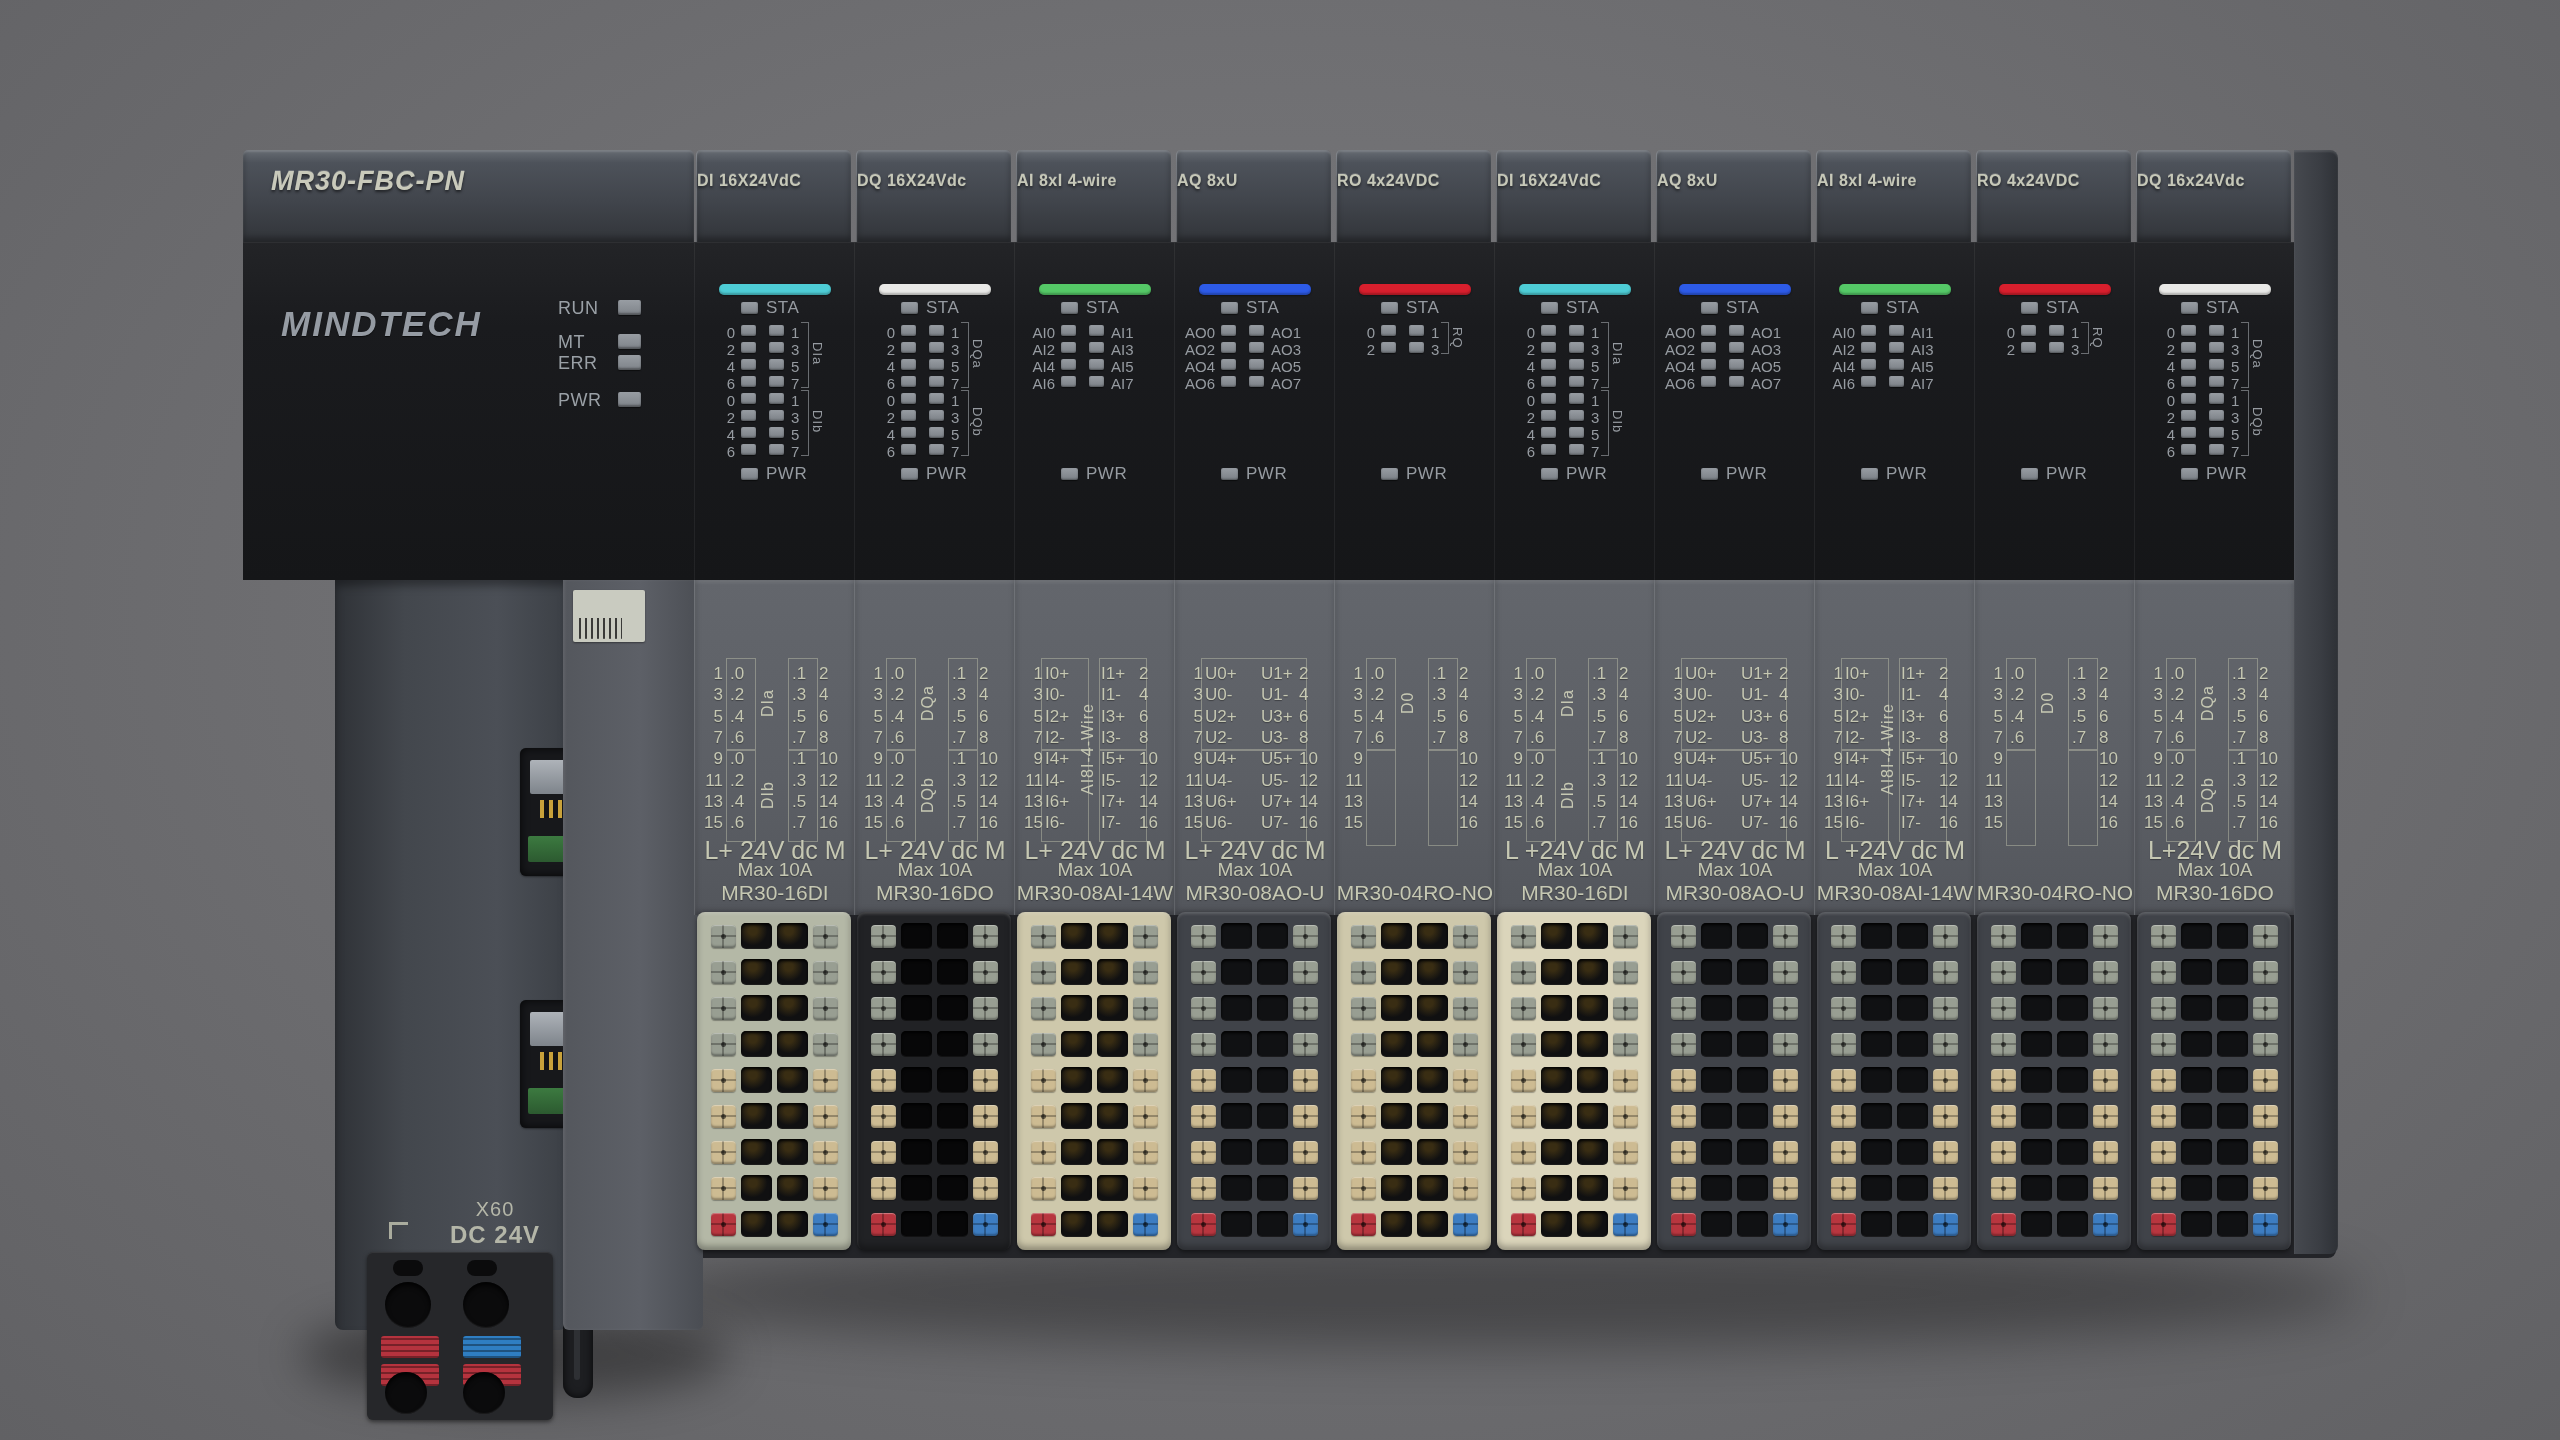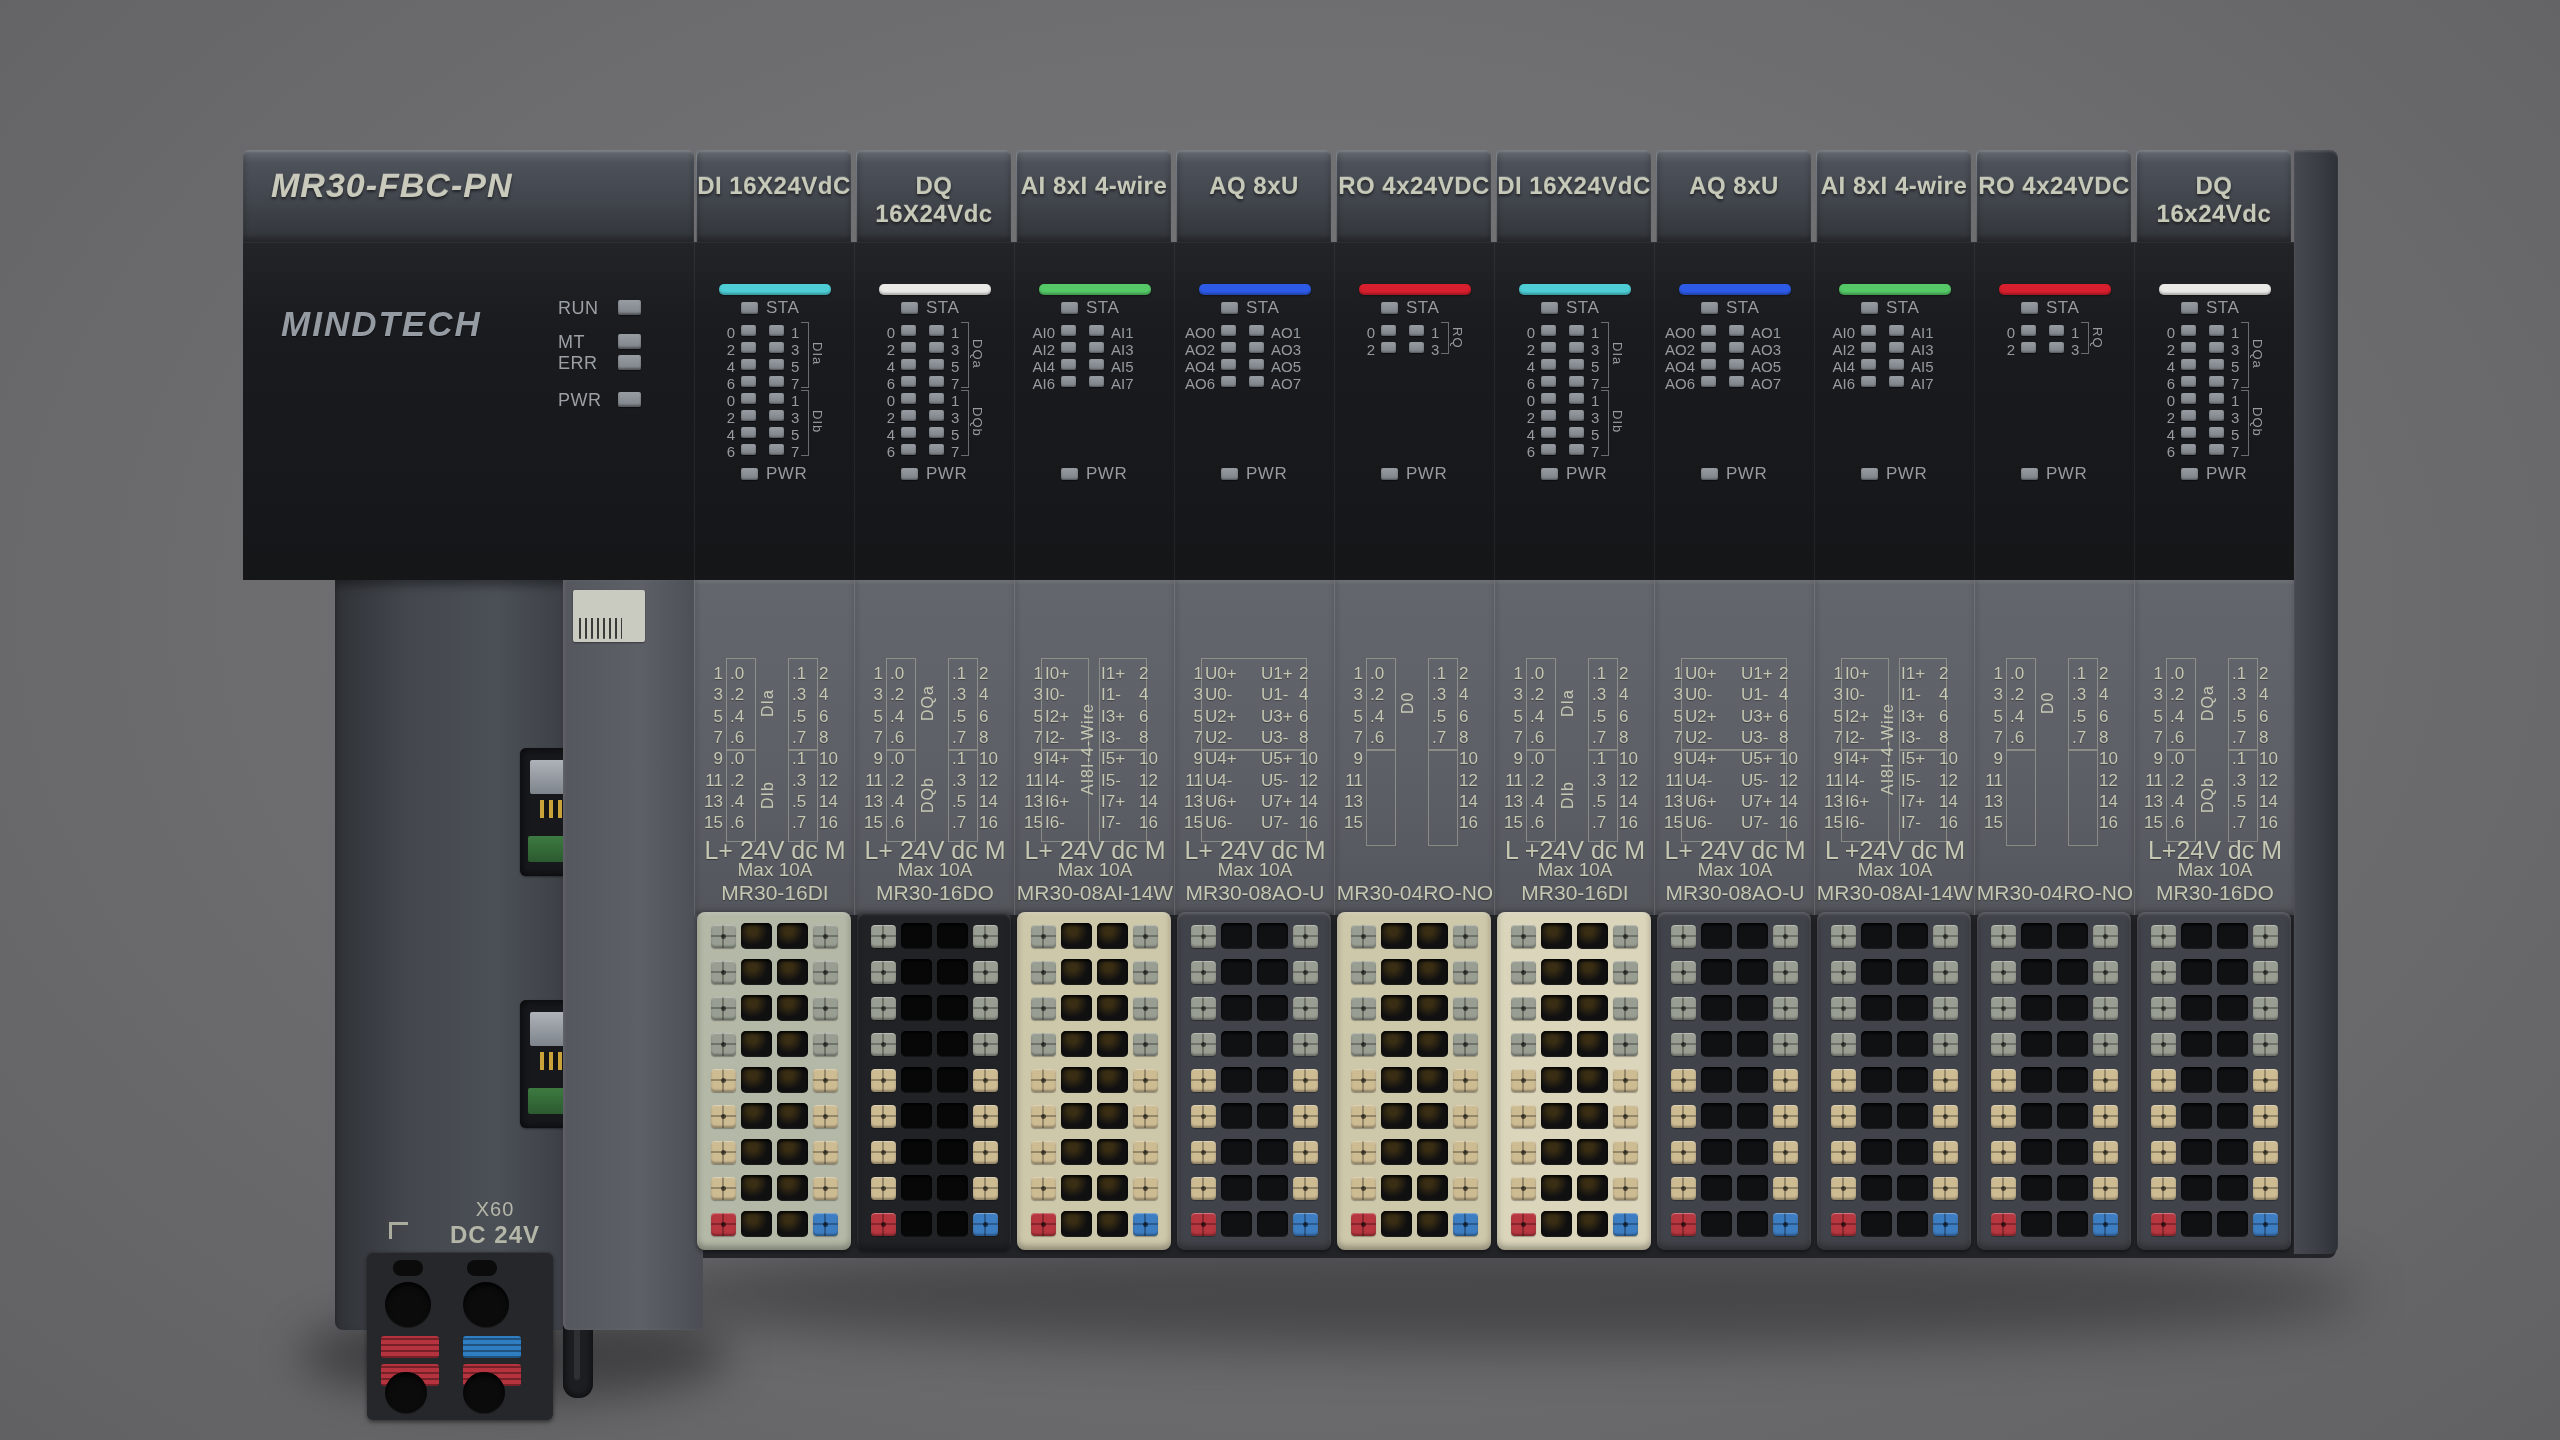--- a/index.html
+++ b/index.html
@@ -9,21 +9,21 @@
   
   .shadow-main{position:absolute;left:640px;top:1238px;width:1720px;height:110px;border-radius:50%;
     background:rgba(0,0,0,.34);filter:blur(26px);}
   .shadow-tower{position:absolute;left:300px;top:1310px;width:430px;height:90px;border-radius:50%;
     background:rgba(0,0,0,.38);filter:blur(22px);}
   
   .cap-base{background:linear-gradient(180deg,#676c73 0%,#4d525a 14%,#41454c 55%,#33363b 96%);
     border-radius:5px 5px 0 0;box-shadow:inset 0 2px 2px rgba(255,255,255,.16), inset 0 -4px 6px rgba(0,0,0,.35);}
   .head{position:absolute;left:243px;top:150px;width:451px;height:1105px;}
   .head .cap{position:absolute;left:0;top:0;width:100%;height:92px;}
-  .cap-label{position:absolute;left:28px;top:16px;font-size:34px;font-weight:bold;font-style:italic;
+  .cap-label{position:absolute;left:28px;top:16px;font-size:27px;font-weight:bold;font-style:italic;
     color:#c9cabb;letter-spacing:1px;text-shadow:0 -1px 0 rgba(255,255,255,.2),0 2px 3px rgba(0,0,0,.55);}
   .face-base{background:linear-gradient(180deg,#232427 0%,#1a1b1e 25%,#151618 100%);
     box-shadow:inset 0 1px 0 rgba(255,255,255,.05);}
   .head .face{position:absolute;left:0;top:92px;width:100%;height:338px;}
   .logo{position:absolute;left:38px;top:62px;font-size:35px;font-weight:bold;font-style:italic;
     letter-spacing:2px;color:#959ba3;text-shadow:0 1px 1px rgba(0,0,0,.6);}
   .hled-row{position:absolute;left:315px;height:20px;}
   .hled-label{position:absolute;left:0;top:0;width:52px;font-size:18px;color:#9aa0a6;letter-spacing:.5px;}
   .hled{position:absolute;left:60px;top:2px;width:23px;height:15px;border-radius:2px;
     background:linear-gradient(180deg,#989da3,#7e8389);box-shadow:inset 0 -2px 2px rgba(0,0,0,.35),0 1px 1px rgba(0,0,0,.5);}
@@ -57,21 +57,21 @@
   .lever{position:absolute;width:58px;height:22px;border-radius:3px;
     background-image:repeating-linear-gradient(0deg,rgba(0,0,0,.35) 0 2px,transparent 2px 6px);}
   .lever.red{background-color:#b5333e;}
   .lever.blue{background-color:#2f7ec2;}
   .handle{position:absolute;left:228px;top:648px;width:30px;height:170px;background:#1d1e21;border-radius:14px;
     box-shadow:inset 0 0 8px rgba(0,0,0,.8);}
   .handle:after{content:"";position:absolute;left:11px;top:18px;width:6px;height:134px;border-radius:4px;background:#2e3034;}
   
   .module{position:absolute;top:150px;width:160px;height:1105px;}
   .module .cap{position:absolute;left:2px;top:0;width:154px;height:92px;border-left:1px solid rgba(255,255,255,.22);}
-  .mcap-label{position:absolute;left:0;top:22px;width:100%;text-align:center;font-size:24px;font-weight:bold;
+  .mcap-label{position:absolute;left:0;top:22px;width:100%;text-align:left;font-size:16px;font-weight:bold;
     color:#c6c8b8;letter-spacing:.5px;text-shadow:0 -1px 0 rgba(255,255,255,.18),0 2px 3px rgba(0,0,0,.55);}
   .module .face{position:absolute;left:0;top:92px;width:100%;height:338px;
     border-left:1px solid rgba(255,255,255,.06);border-right:1px solid rgba(0,0,0,.5);}
   .stripe{position:absolute;left:24px;top:42px;width:112px;height:11px;border-radius:5px;
     box-shadow:inset 0 -2px 2px rgba(0,0,0,.25),0 1px 2px rgba(0,0,0,.4);}
   .ledrow{position:absolute;left:46px;height:16px;color:#969ba1;}
   .ledrow.sta{top:56px;}.ledrow.pwr{top:222px;}
   .led{display:inline-block;width:17px;height:12px;border-radius:2px;vertical-align:middle;
     background:linear-gradient(180deg,#989da3,#7b8086);box-shadow:inset 0 -1px 2px rgba(0,0,0,.35),0 1px 1px rgba(0,0,0,.5);}
   .ledlab{font-size:17px;margin-left:8px;vertical-align:middle;letter-spacing:.5px;}

